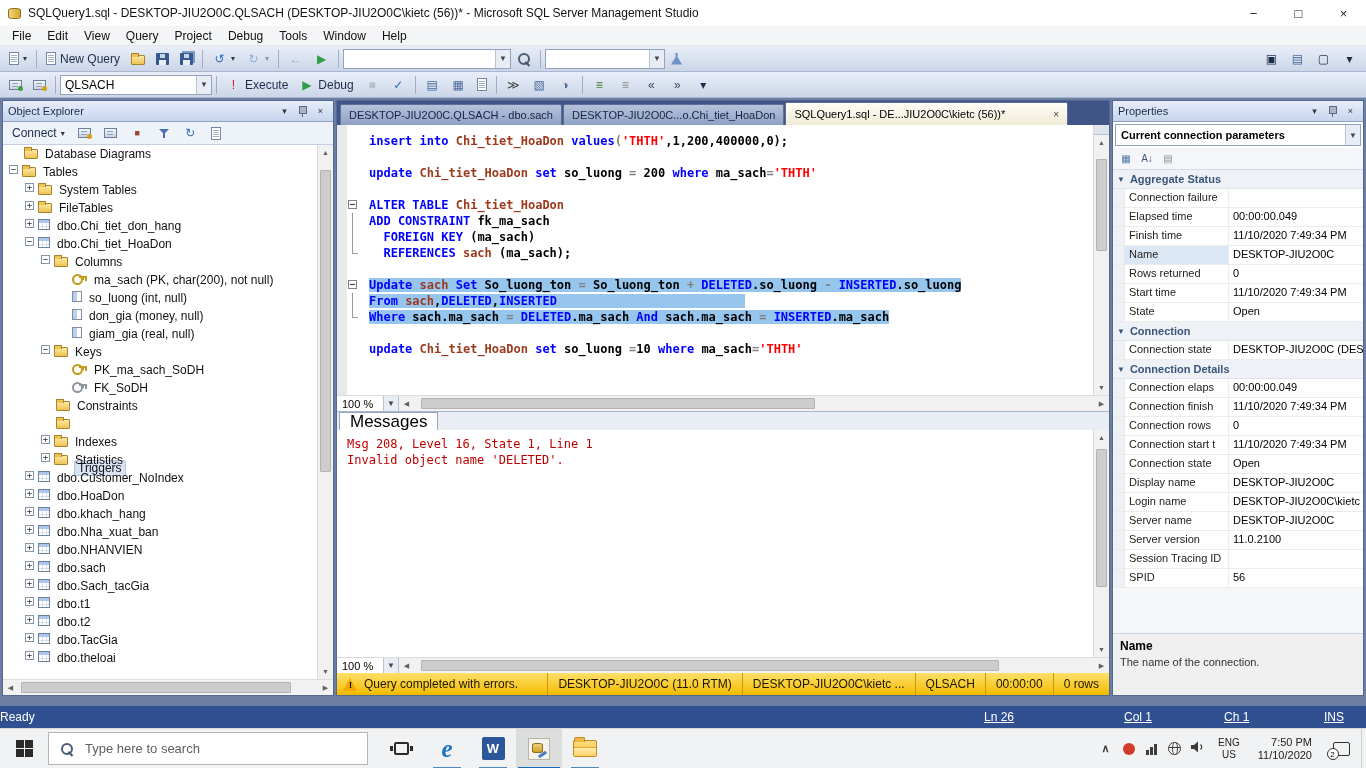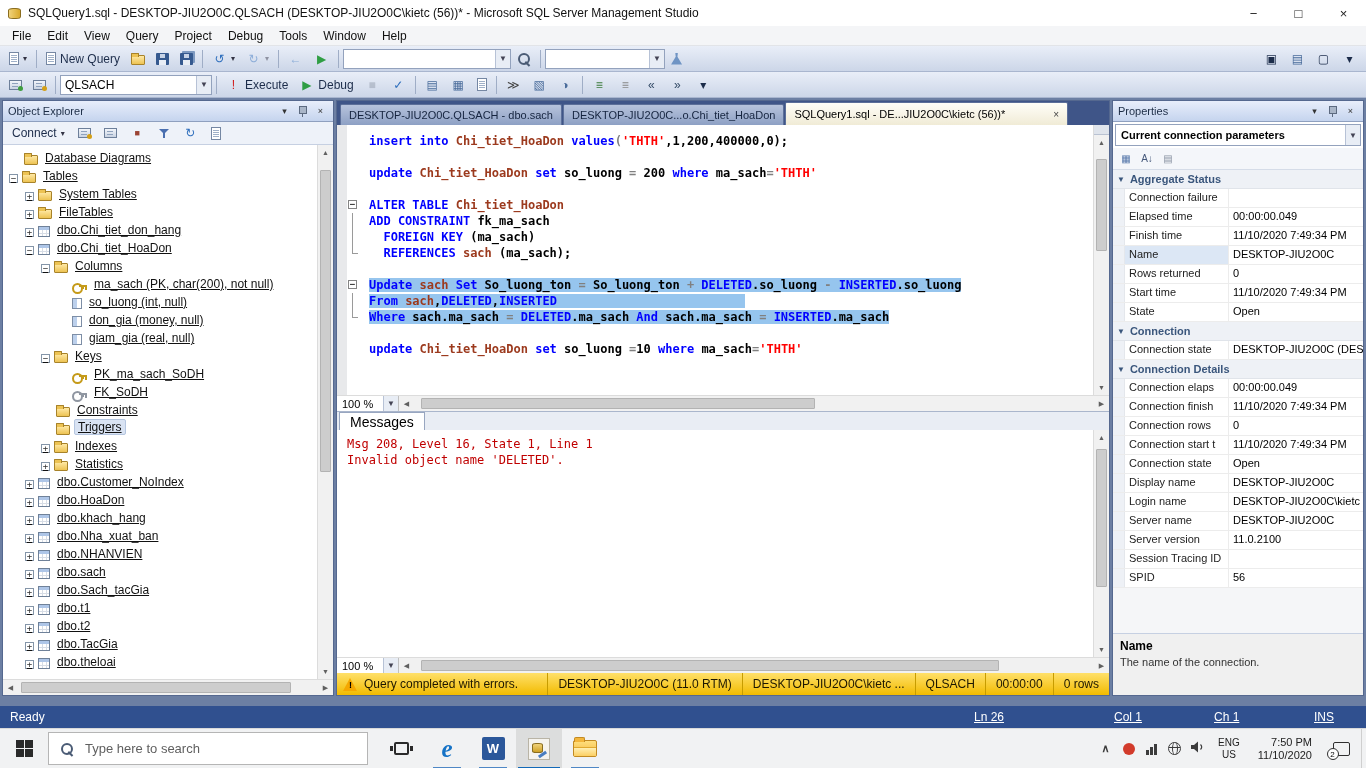--- a/index.html
+++ b/index.html
@@ -28,21 +28,21 @@
   .oe{width:332px;flex:none;}
   .doc{flex:1;background:#3f5588;border:1px solid #55688f;display:flex;flex-direction:column;}
   .props{width:252px;flex:none;}
   .panel-title{height:21px;flex:none;background:linear-gradient(#e8eefb,#c5d4ee);border-bottom:1px solid #8fa0bf;display:flex;align-items:center;padding:0 5px;font-size:11px;color:#1c2c45;}
   .pt-icons{margin-left:auto;display:flex;gap:3px;align-items:center;}
   .pt-ic{width:15px;height:15px;display:flex;align-items:center;justify-content:center;font-size:9px;color:#333;}
   
   .oe-toolbar{height:23px;flex:none;background:#eef2f9;border-bottom:1px solid #c6d0e2;display:flex;align-items:center;gap:3px;padding:0 4px;font-size:11px;color:#1c2c45;}
   .oe-body{flex:1;display:flex;overflow:hidden;background:#fff;}
   .tree{flex:1;overflow:hidden;padding-top:2px;}
-  .trow{height:18px;display:flex;align-items:flex-end;font-size:12px;color:#111;white-space:nowrap;gap:4px;text-decoration:underline;}
+  .trow{height:18px;display:flex;align-items:flex-start;font-size:12px;color:#111;white-space:nowrap;gap:4px;}
   .trow .lbl{padding:0 3px;border-radius:2px;}
   .trow .lbl.sel{background:#d9e3f3;border:1px solid #b5c6e0;margin-top:43px;}
   .exp{width:9px;height:9px;border:1px solid #8495a8;background:#fff;font-size:9px;line-height:7px;text-align:center;color:#333;flex:none;font-family:"DejaVu Sans Mono",monospace;}
   .exp-sp{width:11px;flex:none;}
   
   .vsb{width:16px;flex:none;background:#f1f1f1;border-left:1px solid #dcdcdc;display:flex;flex-direction:column;}
   .vsb .sarr{height:15px;display:flex;align-items:center;justify-content:center;font-size:7px;color:#606060;}
   .vsb .track{flex:1;position:relative;}
   .vthumb{position:absolute;left:2px;right:2px;background:#cdcdcd;border:1px solid #b3b3b3;border-radius:1px;}
   .hsb-row{height:16px;flex:none;background:#f1f1f1;border-top:1px solid #dcdcdc;display:flex;align-items:center;}
@@ -63,21 +63,21 @@
   .fbox{position:absolute;left:11px;top:3px;width:9px;height:9px;border:1px solid #848484;background:#fff;font-size:9px;line-height:7px;text-align:center;color:#333;}
   .vln{position:absolute;left:15px;top:0;height:16px;width:1px;background:#9a9a9a;}
   .vend{position:absolute;left:15px;top:0;height:9px;width:1px;background:#9a9a9a;}
   .hend{position:absolute;left:15px;top:8px;width:6px;height:1px;background:#9a9a9a;}
   .code{padding-left:6px;}
   .seg.sel{background:#96c5ee;}
   .c-k{color:#0000ff;} .c-s{color:#ff0000;} .c-t{color:#9c3a1e;} .c-o{color:#808080;} .c-p{color:#000;}
   .vsb .split{height:10px;background:#dfe4ec;border-bottom:1px solid #b9c2d2;}
   
   .msgtab-row{height:19px;flex:none;background:#e9edf4;border-top:1px solid #aab6cc;display:flex;align-items:flex-end;padding-left:2px;}
-  .msgtab{height:18px;background:#fff;border:1px solid #98a6c0;border-bottom:none;font-size:14px;display:flex;align-items:center;padding:0 10px;color:#000;}
+  .msgtab{height:18px;background:#fff;border:1px solid #98a6c0;border-bottom:none;font-size:17px;display:flex;align-items:center;padding:0 10px;color:#000;}
   .messages-zone{flex:1;display:flex;background:#fff;overflow:hidden;}
   .messages{flex:1;font-family:"DejaVu Sans Mono","Liberation Mono",monospace;font-size:12px;line-height:16px;color:#c00000;padding:6px 0 0 10px;white-space:pre;}
   
   .qstatus{height:22px;flex:none;background:linear-gradient(#ffe06a,#f2bb00);display:flex;align-items:center;font-size:12px;color:#1d1700;padding-left:6px;}
   .qmsg{display:flex;align-items:center;gap:6px;}
   .qright{margin-left:auto;display:flex;height:100%;}
   .qseg{padding:0 10px;border-left:1px solid #c79c00;display:flex;align-items:center;white-space:nowrap;}
   
   .pcombo{height:22px;margin:2px;flex:none;border:1px solid #93a2bd;background:#fff;display:flex;align-items:center;font-size:11px;font-weight:bold;padding-left:5px;color:#000;}
   .ptoolbar{height:22px;flex:none;display:flex;gap:3px;align-items:center;padding:0 4px;border-bottom:1px solid #d5dce8;background:#f4f6fa;}
@@ -86,21 +86,21 @@
   .pgh{height:19px;display:flex;align-items:center;gap:5px;background:#eef1f6;color:#3a567c;font-weight:bold;padding-left:4px;border-bottom:1px solid #e0e4ea;}
   .pgh .tri{font-size:8px;}
   .prow{height:19px;display:flex;background:#fff;border-bottom:1px solid #ececec;align-items:stretch;}
   .prow .ind{width:12px;background:#eef1f6;border-right:1px solid #e4e7ec;flex:none;}
   .prow .lab{width:104px;padding:2px 4px;overflow:hidden;white-space:nowrap;border-right:1px solid #ececec;color:#222;flex:none;}
   .prow .val{flex:1;padding:2px 4px;overflow:hidden;white-space:nowrap;color:#000;}
   .prow.rsel .lab{background:#dce7f5;}
   .pfooter{height:62px;flex:none;background:#f0f0f0;border-top:1px solid #c6d0e2;padding:5px 7px;font-size:11px;color:#333;}
   .pfooter .ft{font-weight:bold;font-size:12px;color:#000;margin-bottom:3px;}
   
-  .statusbar{position:absolute;left:0;right:0;bottom:40px;height:22px;background:#30508f;color:#fff;display:flex;align-items:center;font-size:12px;padding:0 10px;}
+  .statusbar{position:absolute;left:0;right:0;bottom:40px;height:22px;background:#30508f;color:#fff;display:flex;align-items:center;font-size:12px;padding:0 0;}
   .sb-right{margin-left:auto;display:flex;}
   .sb-seg{text-align:left;text-decoration:underline;}
   
   .taskbar{position:absolute;left:0;right:0;bottom:0;height:40px;background:#f1f2f3;border-top:1px solid #d9d9d9;display:flex;align-items:center;color:#222;}
   .tb-start{width:48px;height:40px;display:flex;align-items:center;justify-content:center;flex:none;}
   .win-logo{display:grid;grid-template-columns:8px 8px;grid-template-rows:8px 8px;gap:1px;}
   .win-logo i{background:#2a2a2a;}
   .tb-search{width:320px;height:33px;background:#fff;border:1px solid #b5b5b5;display:flex;align-items:center;gap:9px;padding:0 11px;flex:none;}
   .tb-search input{border:none;outline:none;font-size:13px;color:#4d7c0f;width:100%;background:transparent;font-family:"Liberation Sans",sans-serif;}
   .tb-search input::placeholder{color:#5f5f5f;opacity:1;}

